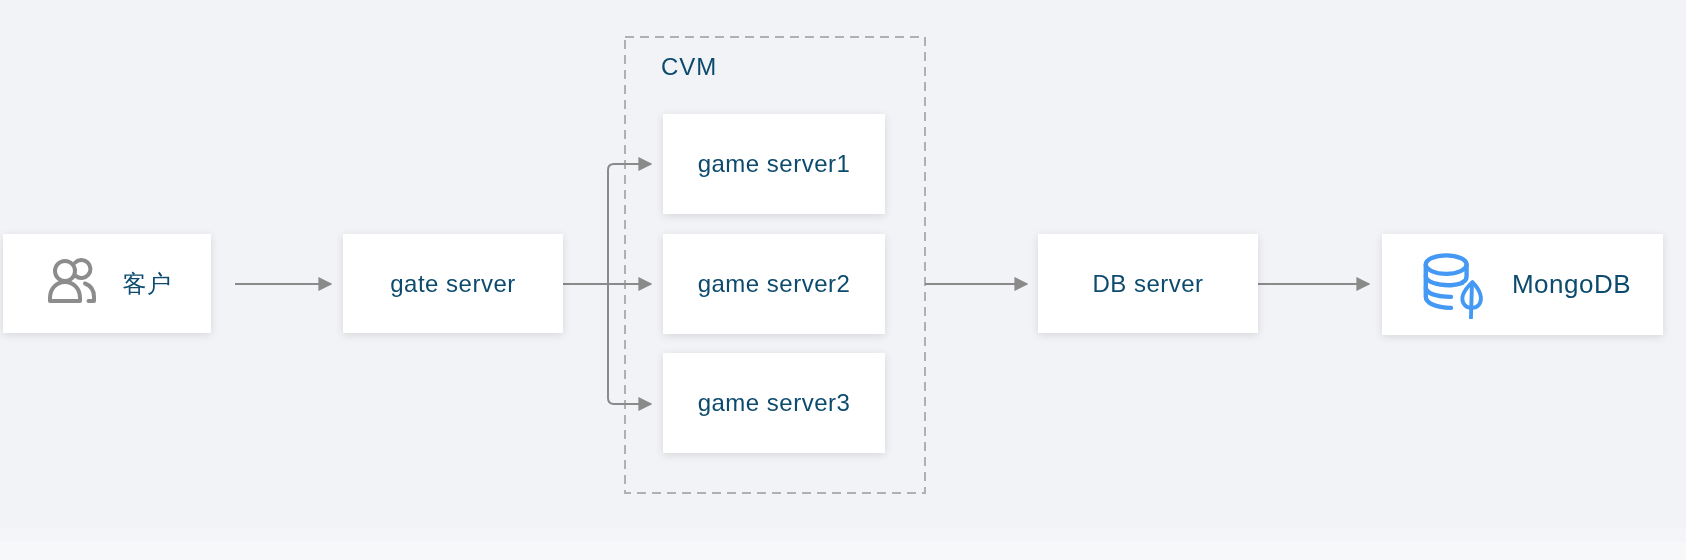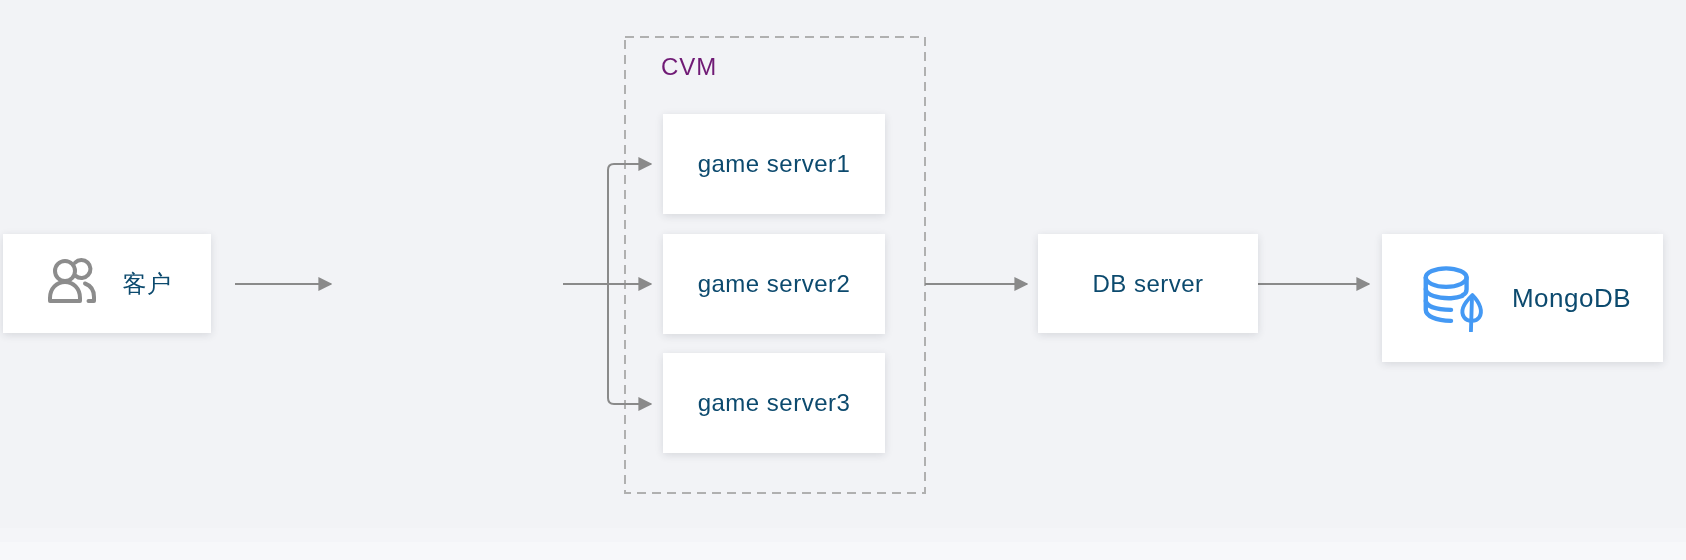--- a/index.html
+++ b/index.html
@@ -22,24 +22,24 @@
     white-space:nowrap;
   }
   .node .lbl{color:#0c4a6e;}
   .icon-gap{margin-left:22px;}
   #customer-box{left:3px;top:234px;width:208px;height:99px;}
   #gate-box{left:343px;top:234px;width:220px;height:99px;}
   #gs1-box{left:663px;top:114px;width:222px;height:100px;}
   #gs2-box{left:663px;top:234px;width:222px;height:100px;text-align:center;}
   #gs3-box{left:663px;top:353px;width:222px;height:100px;}
   #db-box{left:1038px;top:234px;width:220px;height:99px;}
-  #mongo-box{left:1382px;top:234px;width:281px;height:128px;font-size:26px;}
+  #mongo-box{left:1382px;top:234px;width:281px;height:101px;font-size:26px;}
   #cvm-label{
     position:absolute;left:661px;top:53px;
-    font-size:24px;color:#701a75;letter-spacing:1px;
+    font-size:24px;color:#0c4a6e;letter-spacing:1px;
   }
 </style>
 </head>
 <body>
 
 <div id="canvas">
 
   <div class="strip1"></div>
   <div class="strip2"></div>
 
@@ -72,20 +72,23 @@
       <g fill="none" stroke="#8C8C8C" stroke-width="4" stroke-linecap="round" stroke-linejoin="round">
         <circle cx="22" cy="16" r="10"></circle>
         <path d="M7 46 L7 43 C7 33.5 13.7 27 22 27 C30.3 27 37 33.5 37 43 L37 46 Z"></path>
         <path d="M32.1 7.6 A9 9 0 1 1 32.7 20.9"></path>
         <path d="M42 28.5 C47.5 30.5 51 35.5 51 42 L51 46 L45.5 46"></path>
       </g>
     </svg>
     <span class="lbl icon-gap">客户</span>
   </div>
 
+  <div class="node" id="gate-box">
+    <span class="lbl">gate server</span>
+  </div>
 
   <div class="node" id="gs1-box">
     <span class="lbl">game server1</span>
   </div>
   <div class="node" id="gs2-box">
     <span class="lbl">game server2</span>
   </div>
   <div class="node" id="gs3-box">
     <span class="lbl">game server3</span>
   </div>

